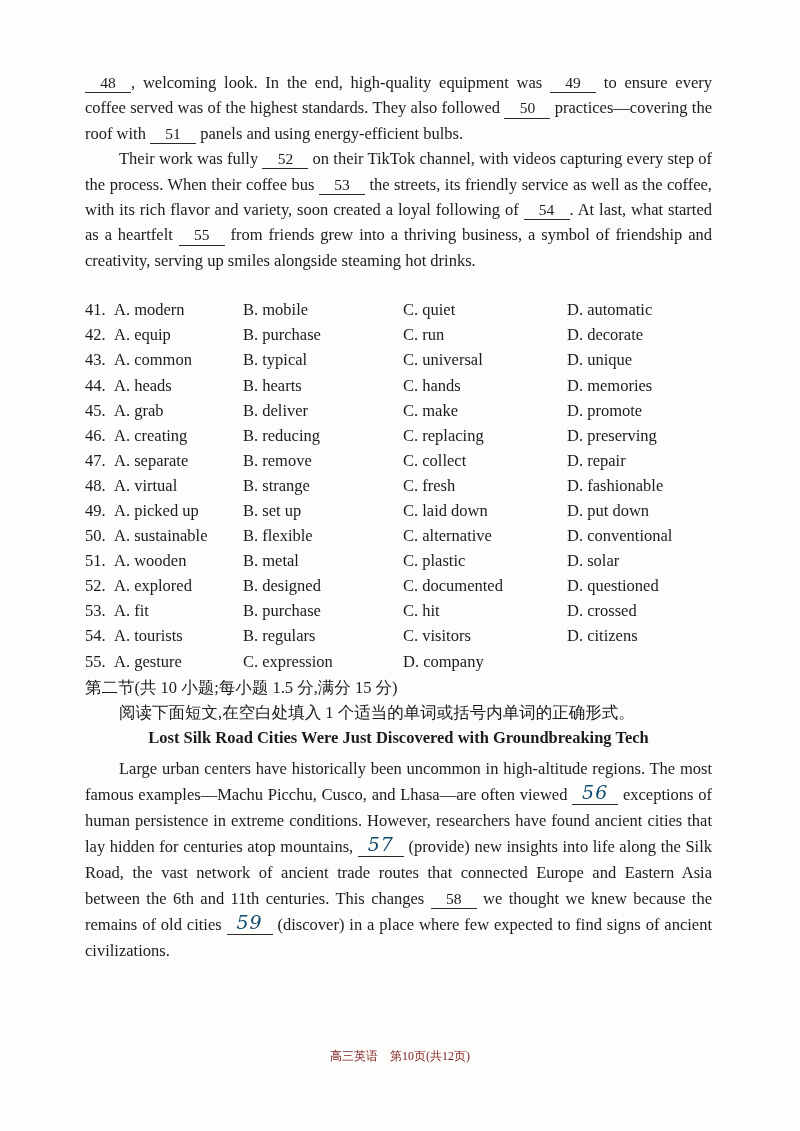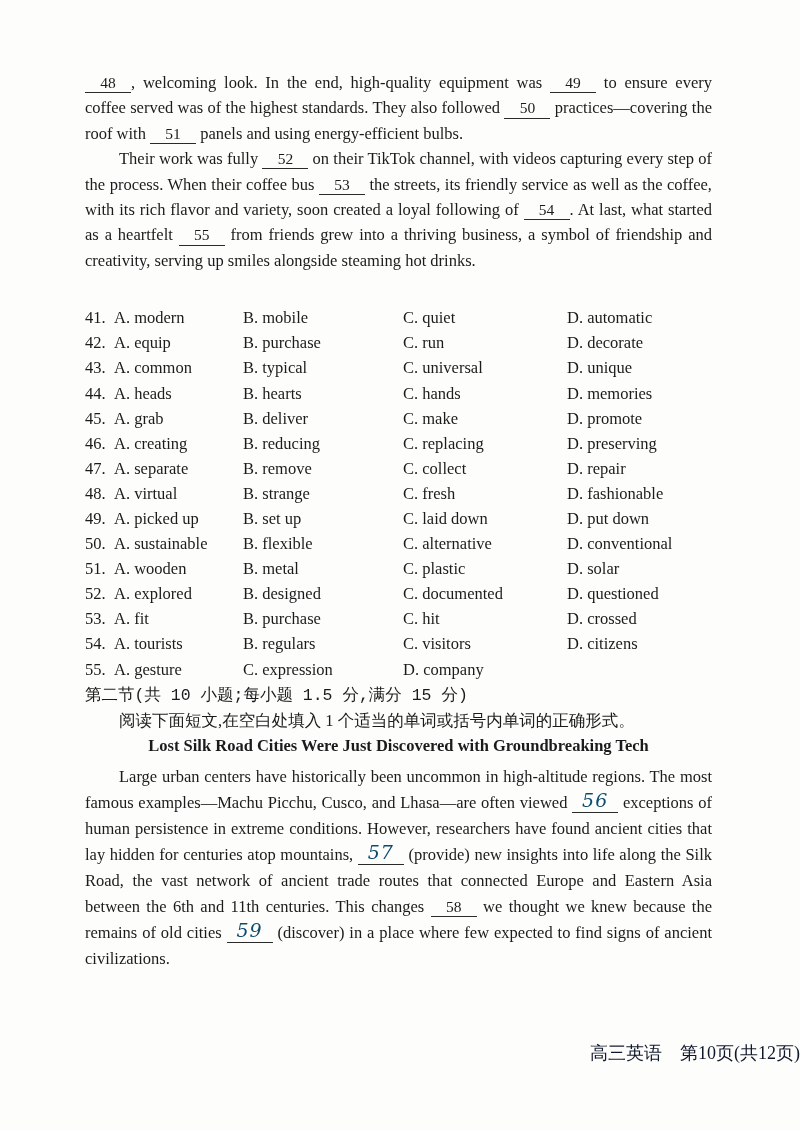--- a/index.html
+++ b/index.html
@@ -32,52 +32,51 @@
     text-indent: 0;
   }
   .blank.hand {
     font-family: "DejaVu Serif", serif;
     font-style: italic;
     font-size: 19px;
     letter-spacing: 1px;
     color: #0c4a6e;
     transform: translateY(-1px);
   }
-  .mcq { margin-top: 32px; }
+  .mcq { margin-top: 24px; }
   .mcq-row {
     display: grid;
     grid-template-columns: 29px 129px 160px 164px 1fr;
     line-height: 25.1px;
     white-space: nowrap;
   }
   .section2-header {
     line-height: 25px;
     margin-top: 1px;
-    font-family: Liberation Mono, monospace;
   }
   .instruction {
     line-height: 25px;
     text-indent: 34px;
   }
   .passage-title {
     text-align: center;
     font-weight: bold;
     font-size: 16.5px;
     line-height: 25px;
     margin-bottom: 6px;
   }
   .gap-para { margin-top: 2px; line-height: 26px; }
   .footer {
     position: absolute;
     left: 0;
     bottom: 66px;
     width: 100%;
-    text-align: right;
-    font-size: 18px;
-    color: #0f172a;
+    text-align: center;
+    font-size: 12px;
+    color: #7f1d1d;
   }
 </style>
 </head>
 <body>
 
 <div class="page">
 
   <div>
     <p class="para"><span class="blank">48</span><span>, welcoming look. In the end, high-quality equipment was </span><span class="blank">49</span><span> to ensure every coffee served was of the highest standards. They also followed </span><span class="blank">50</span><span> practices—covering the roof with </span><span class="blank">51</span><span> panels and using energy-efficient bulbs.</span></p>
     <p class="para indent"><span>Their work was fully </span><span class="blank">52</span><span> on their TikTok channel, with videos capturing every step of the process. When their coffee bus </span><span class="blank">53</span><span> the streets, its friendly service as well as the coffee, with its rich flavor and variety, soon created a loyal following of </span><span class="blank">54</span><span>. At last, what started as a heartfelt </span><span class="blank">55</span><span> from friends grew into a thriving business, a symbol of friendship and creativity, serving up smiles alongside steaming hot drinks.</span></p>

